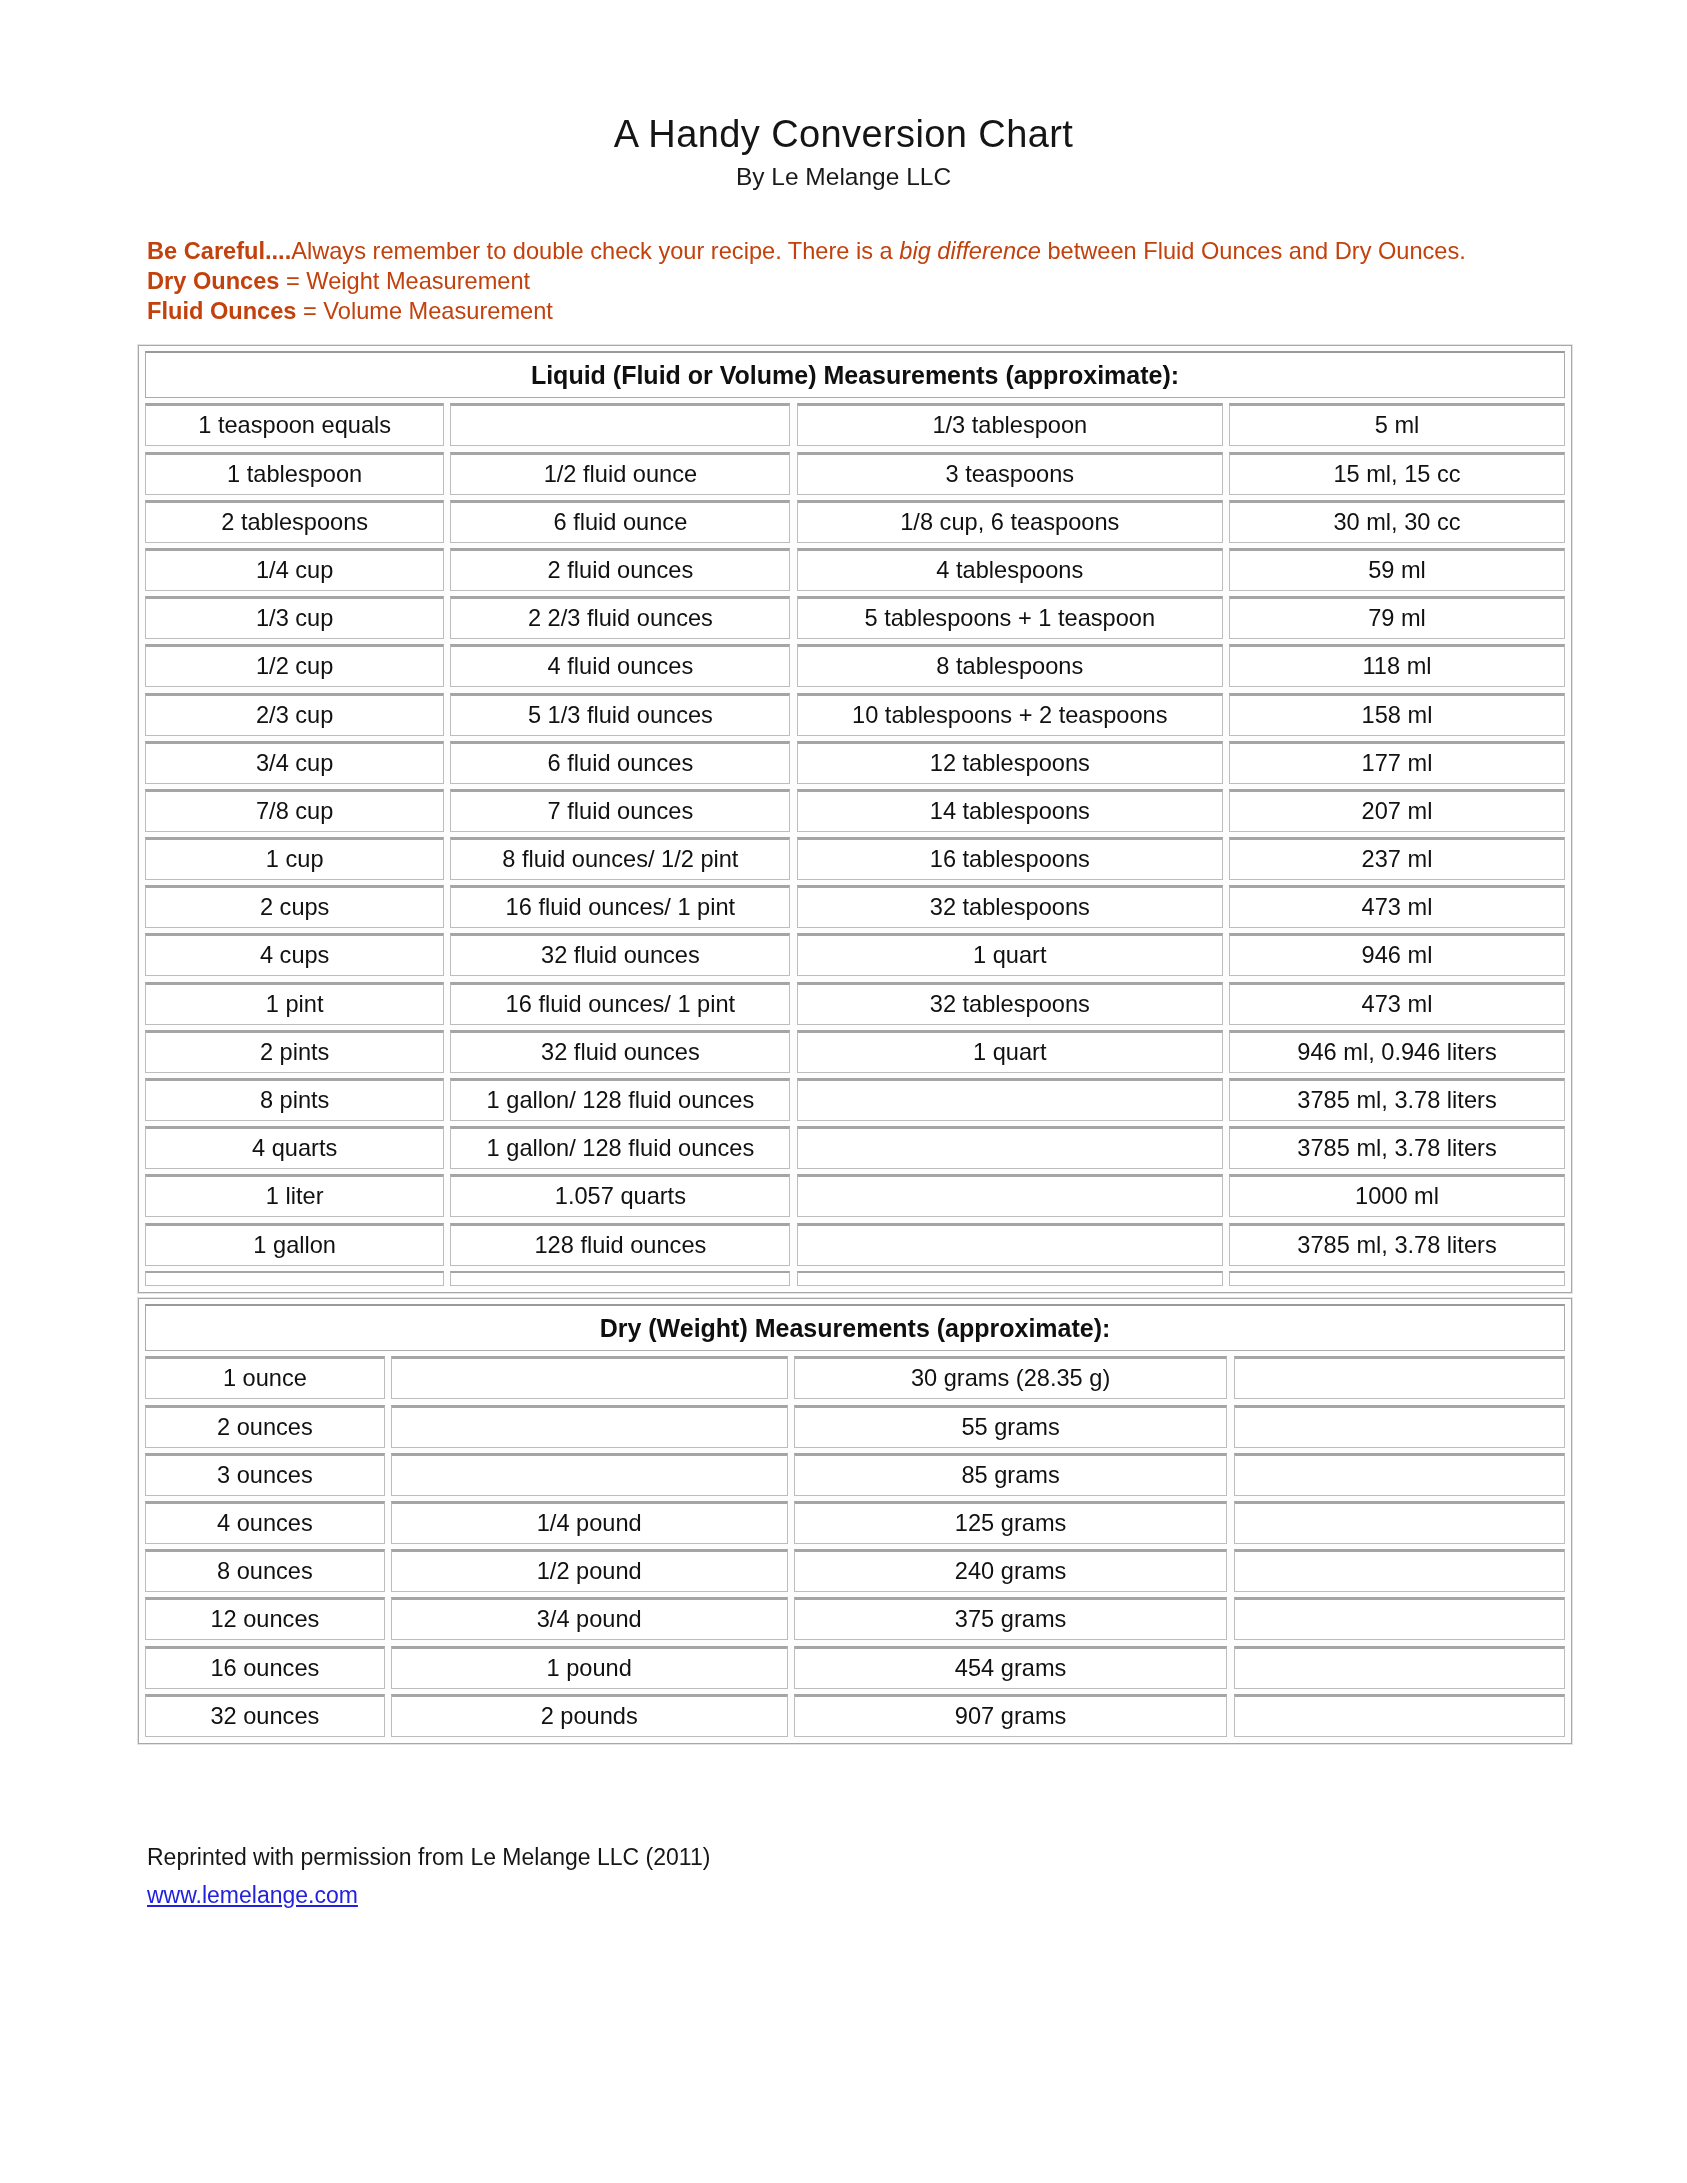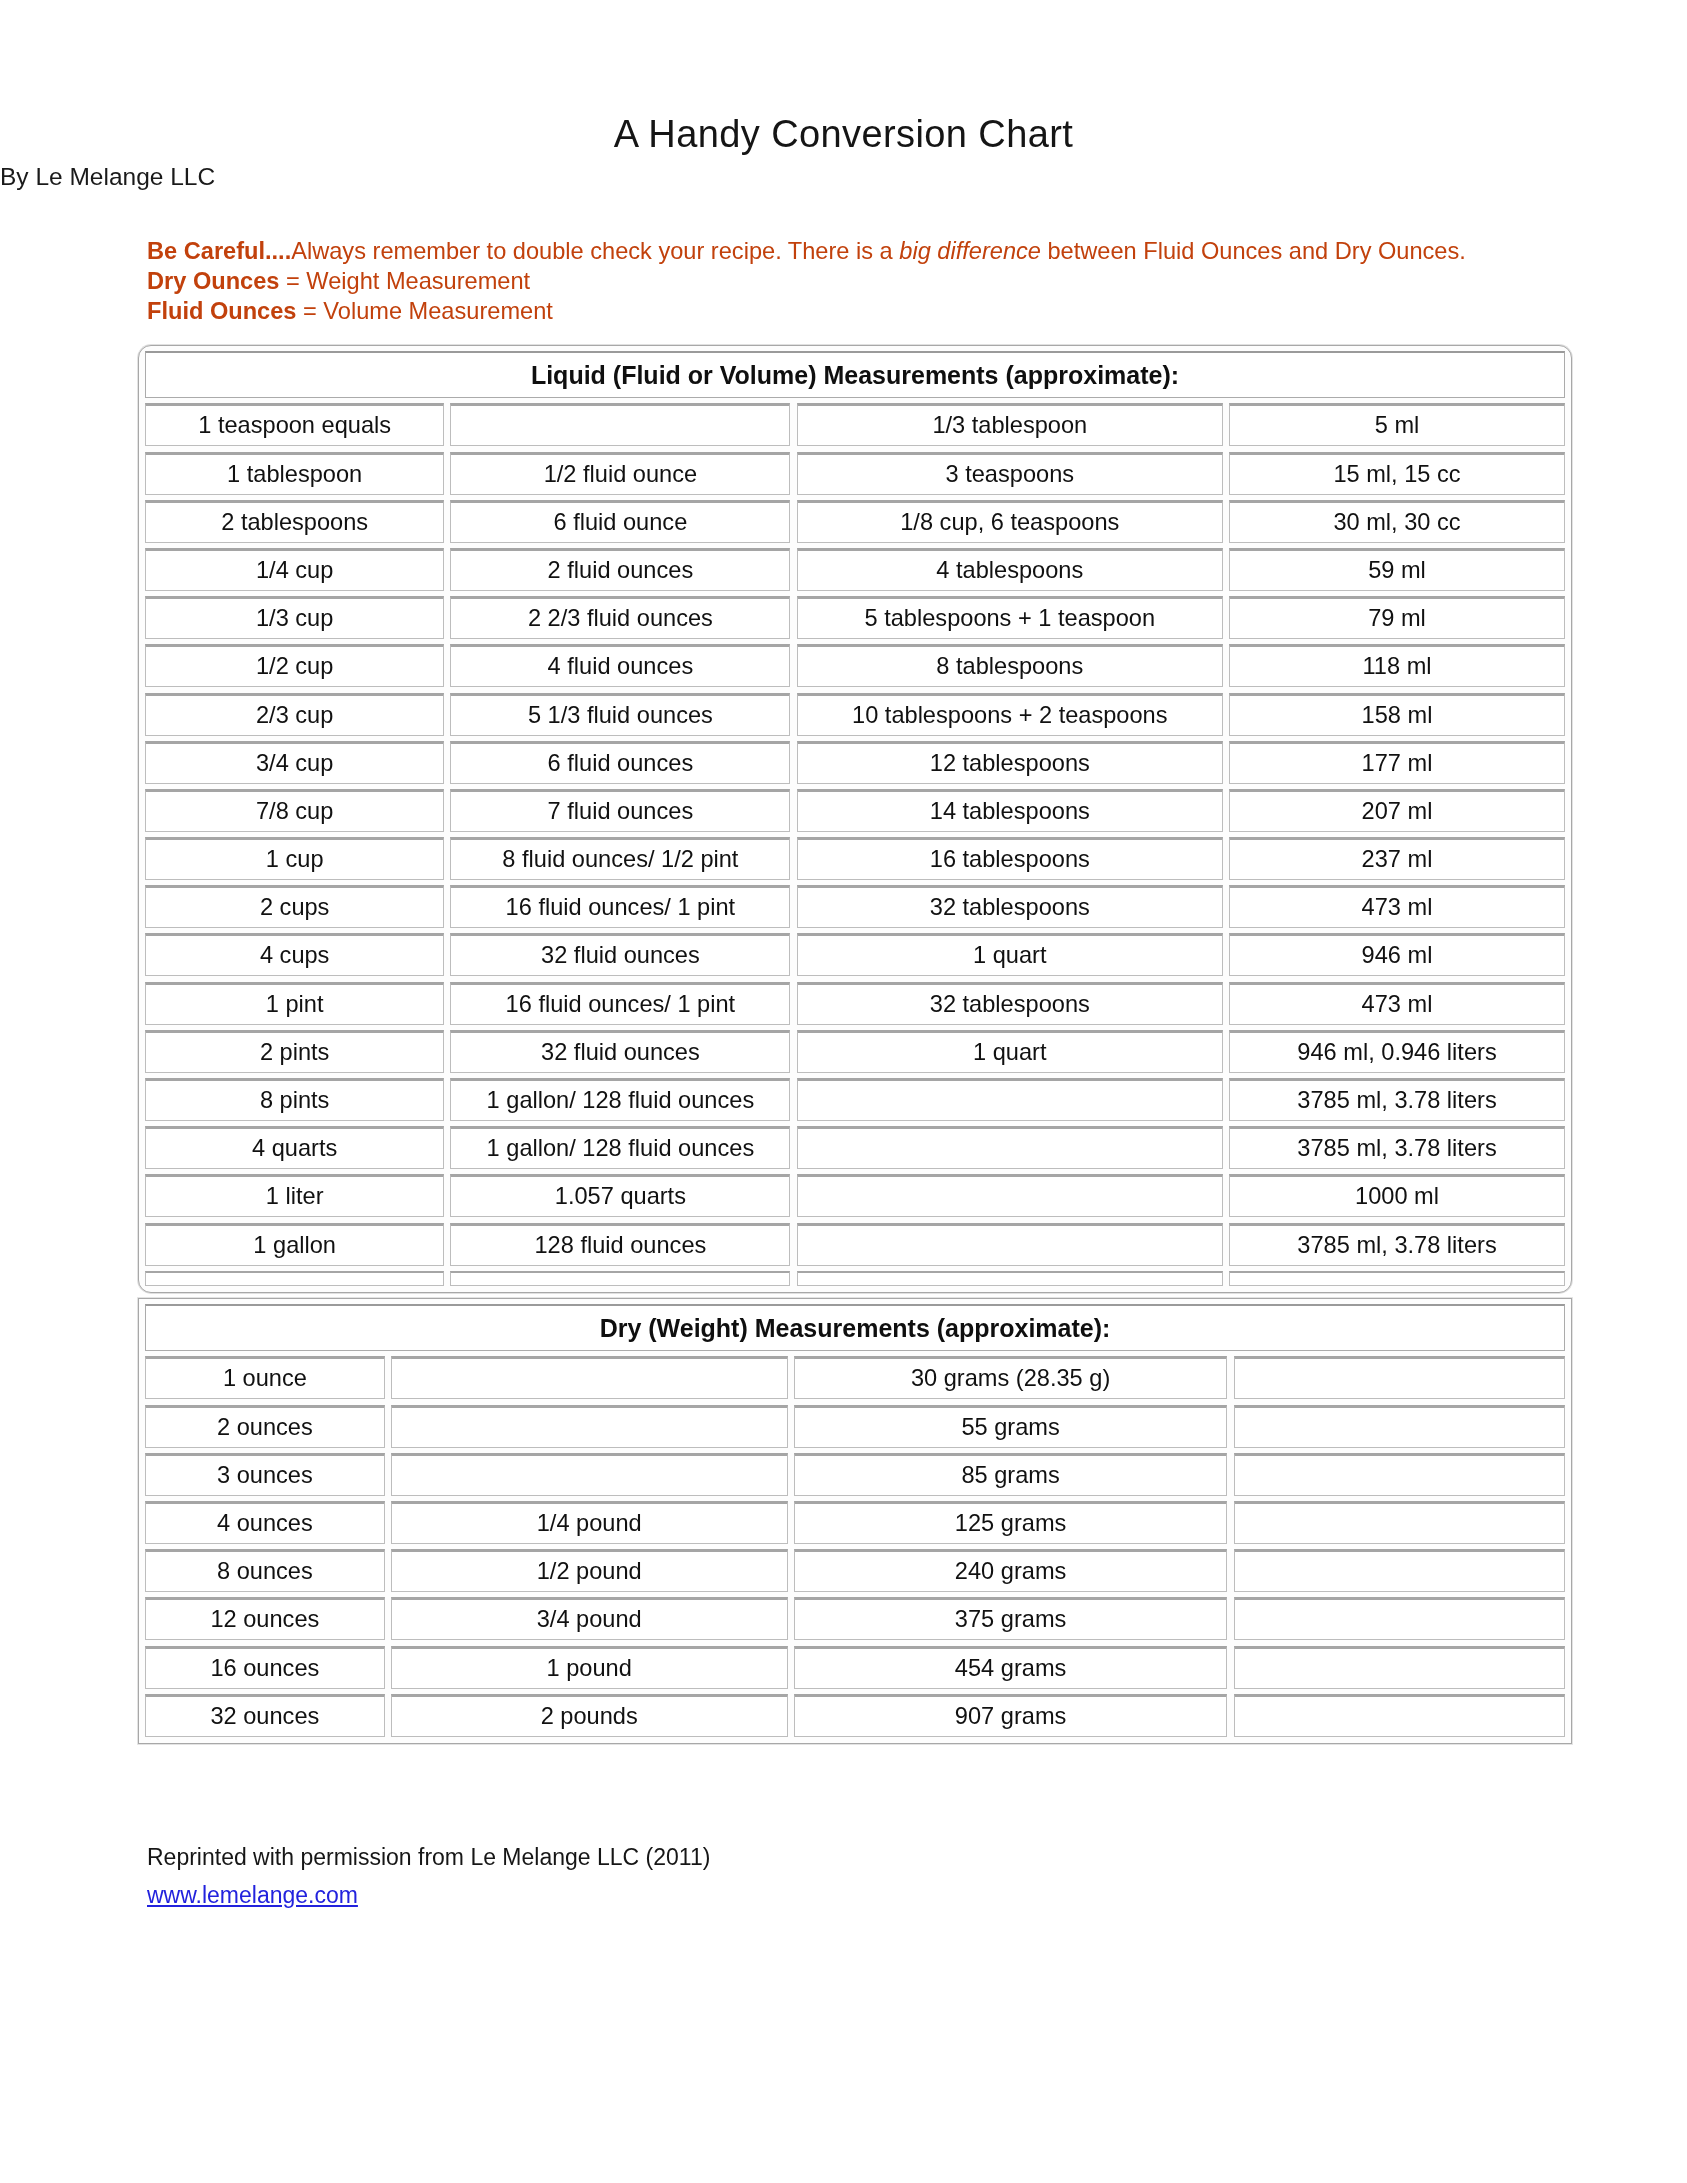--- a/index.html
+++ b/index.html
@@ -15,21 +15,21 @@
   .page { width: 1687px; height: 2172px; padding-top: 113px; }
 
   .title {
     text-align: center;
     font-size: 38px;
     font-weight: 400;
     color: #151515;
     letter-spacing: 0.4px;
   }
   .subtitle {
-    text-align: left;
+    text-align: center;
     font-size: 24.5px;
     font-weight: 400;
     color: #1a1a1a;
     margin-top: 7px;
   }
 
   .warning {
     margin: 45px 115px 0 147px;
     font-size: 23.6px;
     line-height: 30px;
@@ -39,21 +39,21 @@
   .warning em { font-style: italic; }
 
   .conv-table {
     width: 1434px;
     margin-left: 138px;
     border: 1.7px solid #a8a8a8;
     box-shadow: 0 0 0 0.9px #e0e0e0;
     background: #fdfdfd;
     padding: 5.2px 6.1px 6.1px 6.1px;
   }
-  .conv-table.liquid { margin-top: 19px; border-radius: 13px; }
+  .conv-table.liquid { margin-top: 19px; }
   .conv-table.dry { margin-top: 5.2px; }
 
   .t-header {
     border: 0.9px solid #ababab;
     border-top: 2.6px solid #9a9a9a;
     background: #ffffff;
     height: 47px;
     display: flex;
     align-items: center;
     justify-content: center;

